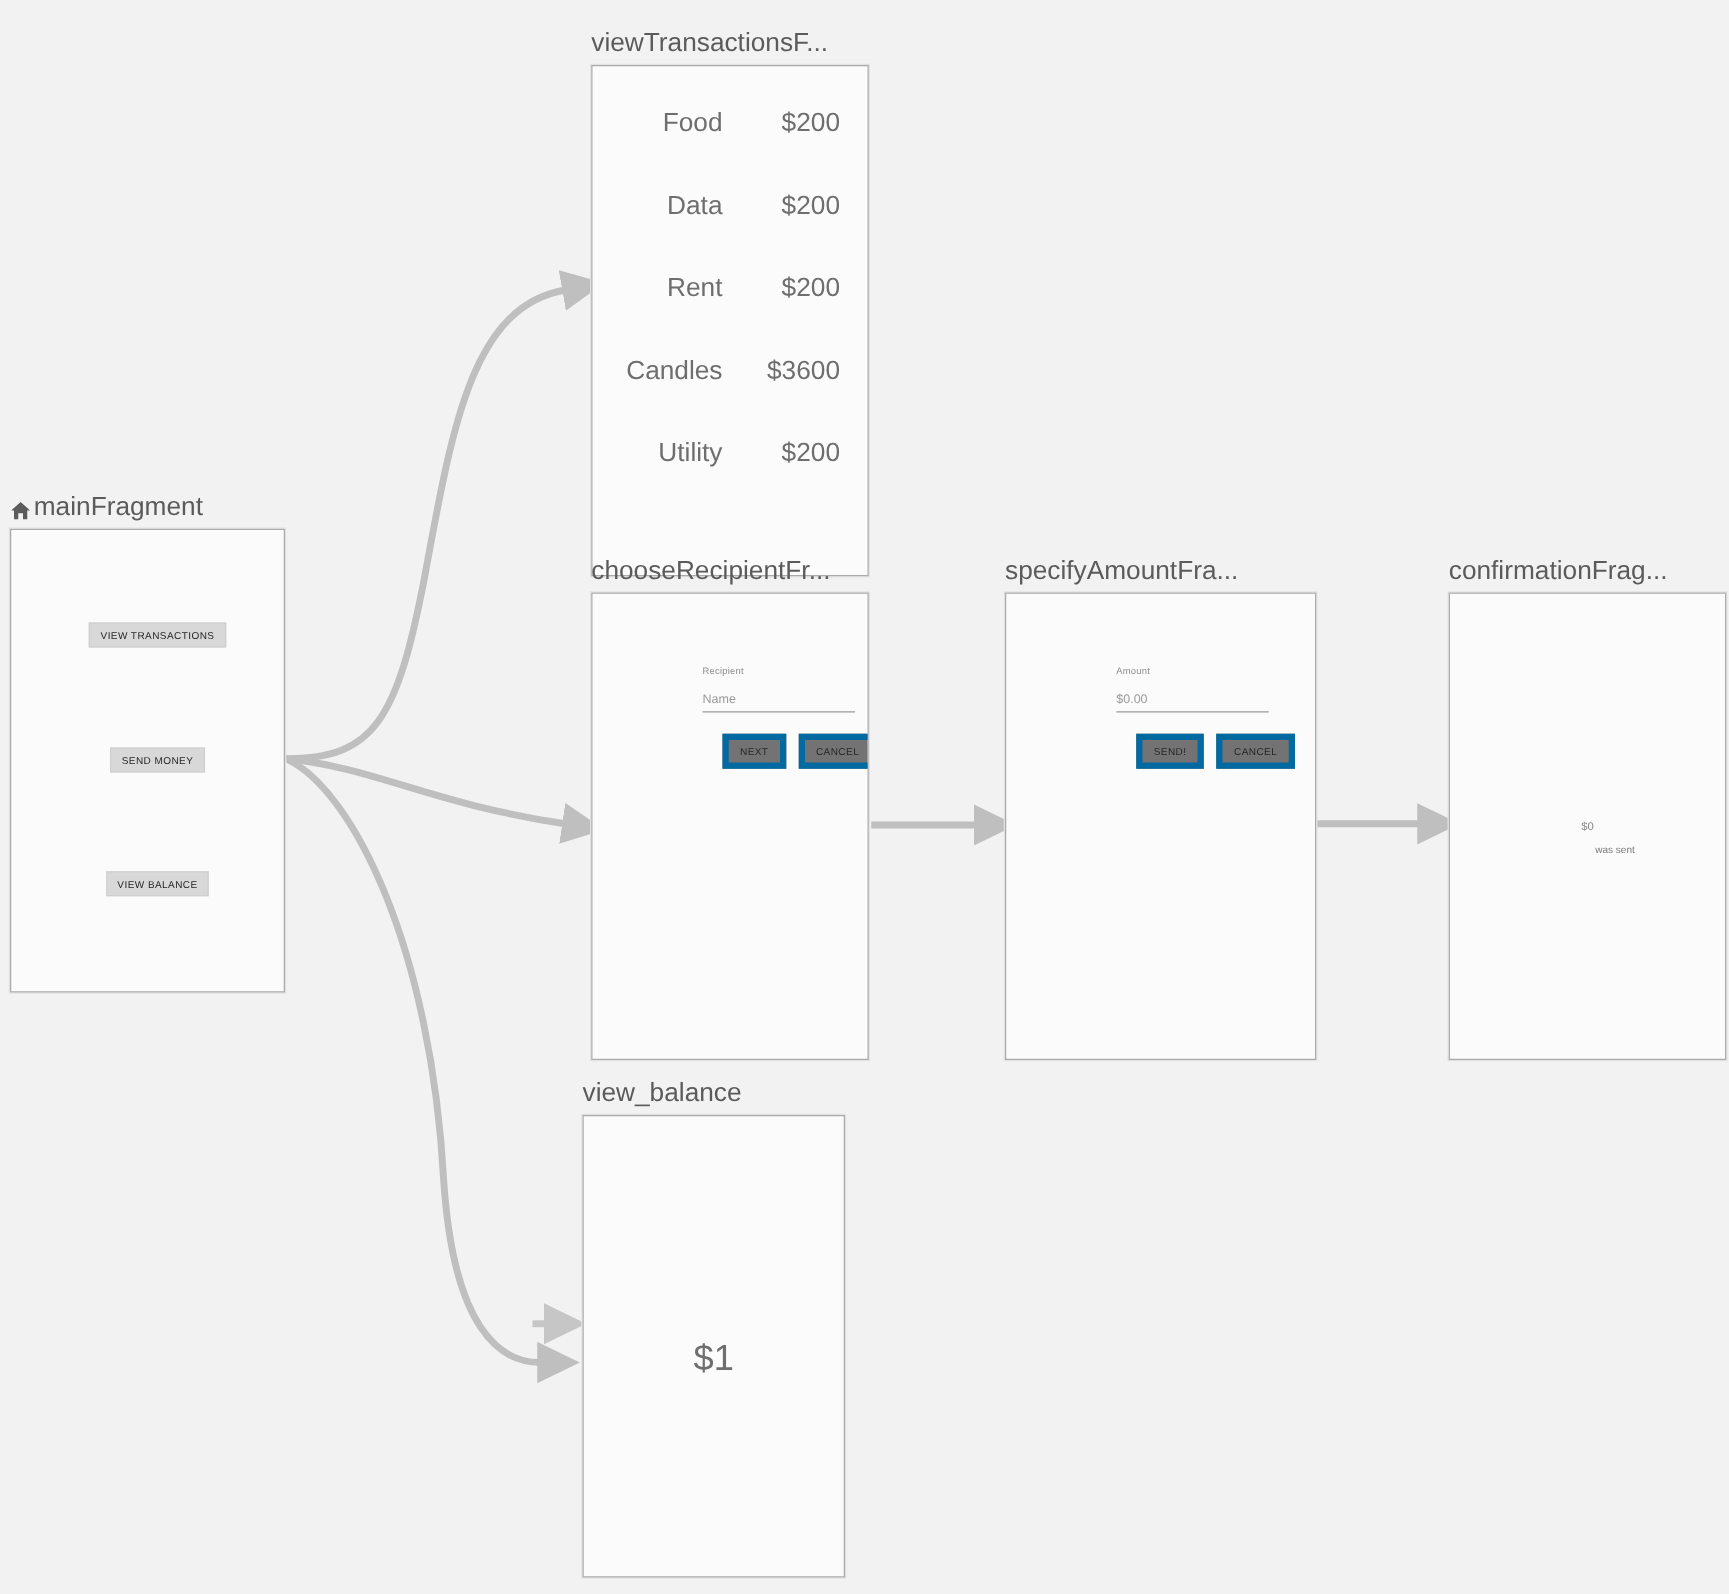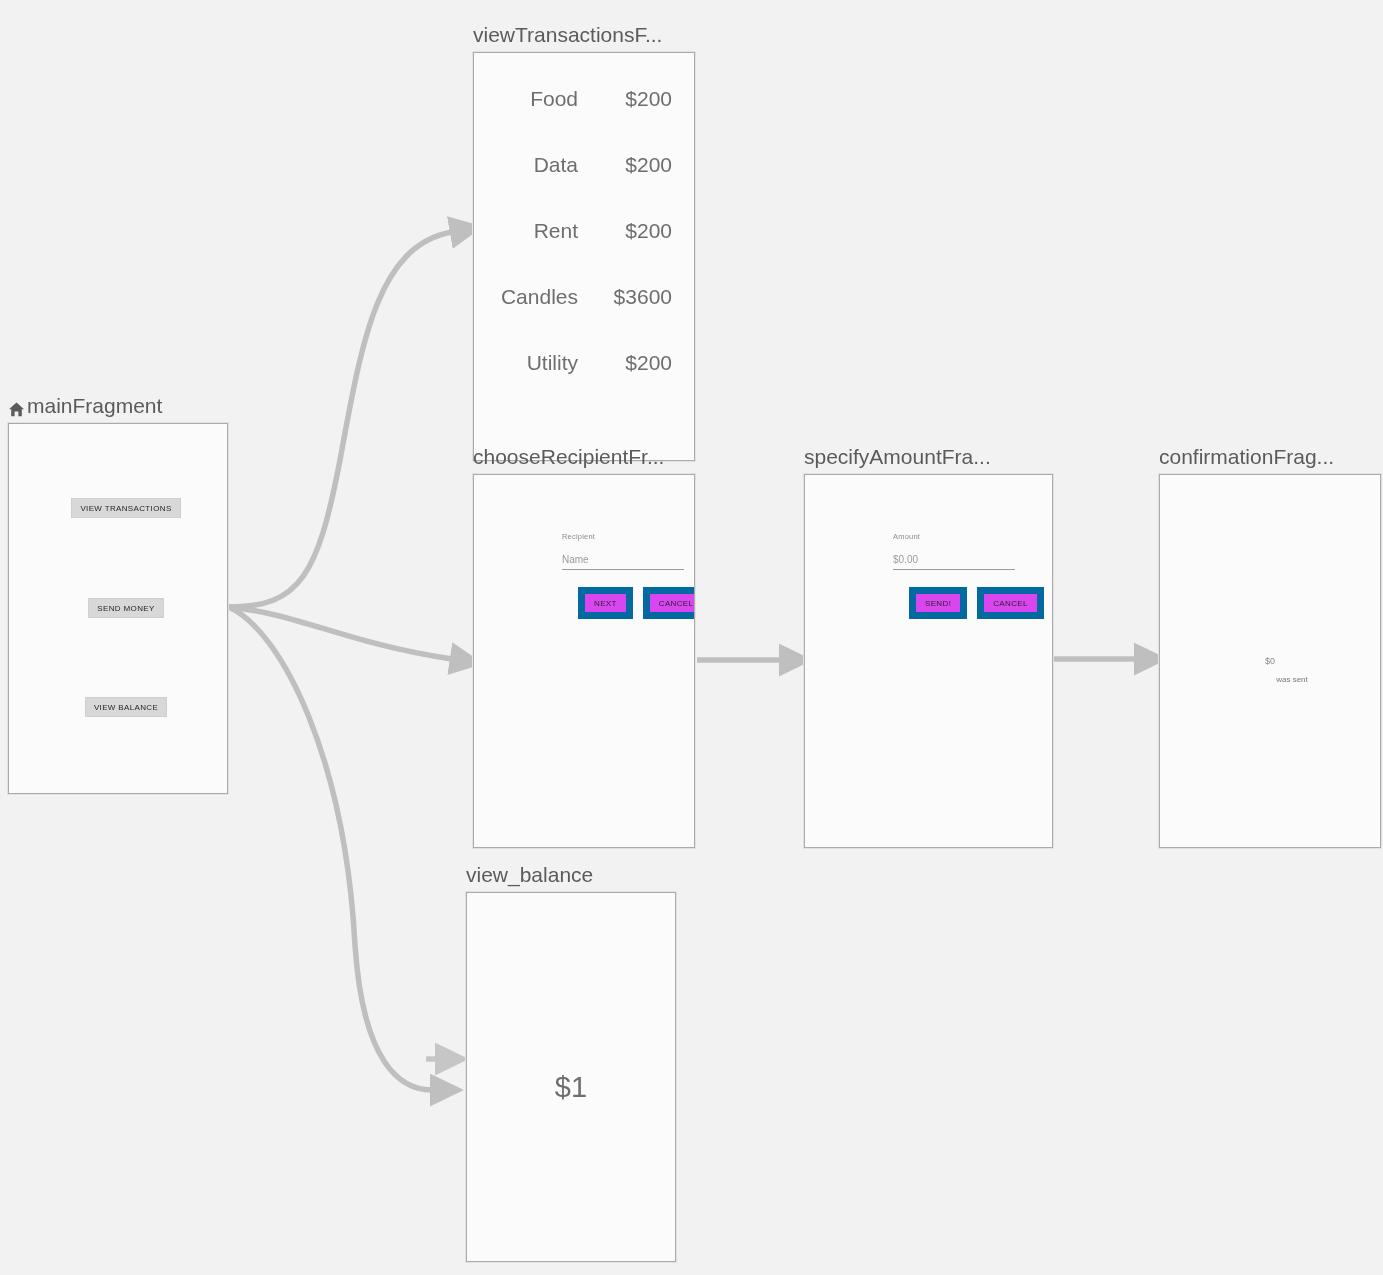--- a/index.html
+++ b/index.html
@@ -153,22 +153,22 @@
     padding-bottom: 3px;
     width: 122px;
   }
   .form-actions {
     margin-top: 17px;
     display: flex;
     gap: 10px;
     padding-left: 16px;
   }
   .form-btn {
-    background: #d946ef;
-    border: 7px solid #0369a1;
+    background: #737373;
+    border: 5px solid #0369a1;
     color: #262626;
     font-size: 8px;
     letter-spacing: 0.35px;
     padding: 5px 9px 4px 9px;
     line-height: 9px;
     white-space: nowrap;
   }
 
   
   .confirm-prev {

